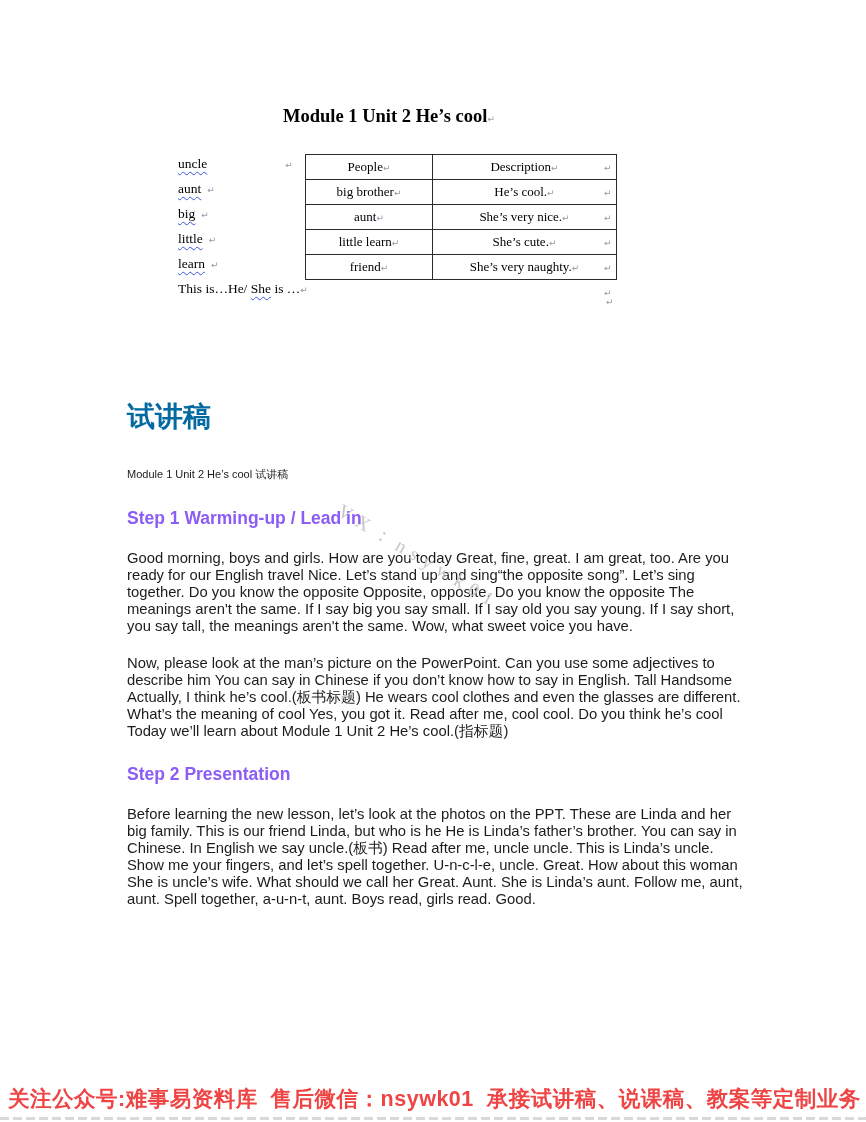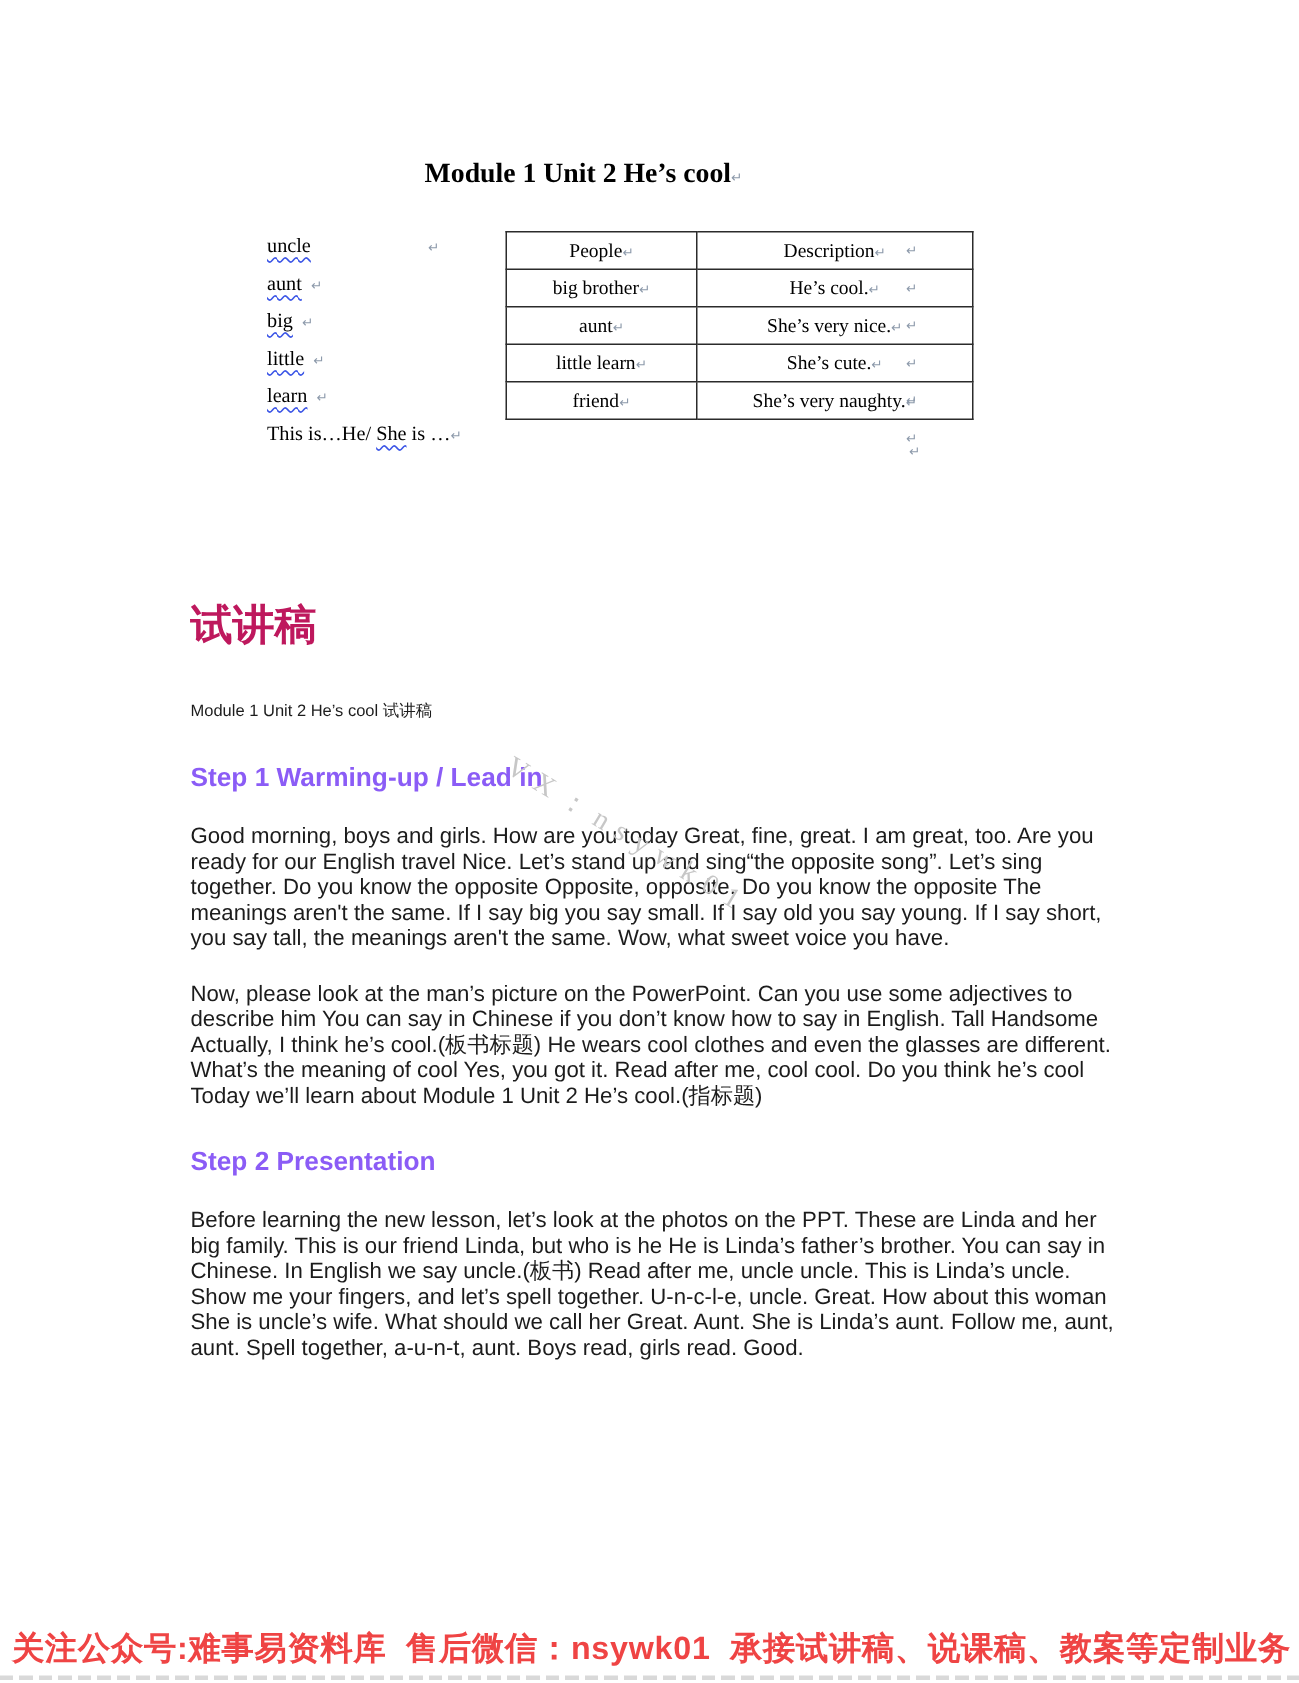--- a/index.html
+++ b/index.html
@@ -20,35 +20,35 @@
     position:absolute;left:178px;top:151px;
     font-family:"Liberation Serif", serif;font-size:13.5px;color:#000;
   }
   .word-row{height:25px;line-height:25px;white-space:pre;}
   .wavy{
     text-decoration:underline;text-decoration-style:wavy;
     text-decoration-color:#3b55e6;text-decoration-thickness:1px;text-underline-offset:3px;
   }
   .vocab-table{
     position:absolute;left:305px;top:154px;border-collapse:collapse;
-    font-family:"Liberation Serif", serif;font-size:13px;color:#000;margin-left:32px;
+    font-family:"Liberation Serif", serif;font-size:13px;color:#000;
   }
   .vocab-table th,.vocab-table td{
     border:1px solid #2b2b2b;text-align:center;font-weight:normal;
     padding:0 4px;height:24px;
   }
   .vocab-table .col-people{width:118px;}
   .vocab-table .col-desc{width:175px;}
   .table-pilcrows{position:absolute;left:604px;top:156px;}
   .table-pilcrows .pilcrow{display:block;height:25px;line-height:25px;}
   .bottom-pilcrow{position:absolute;left:606px;top:297px;}
   
   .content{position:absolute;left:127px;top:398px;width:616px;}
   .zh-heading{
-    font-size:28px;line-height:38px;font-weight:bold;margin:0;color:#be185d;
+    font-size:28px;line-height:38px;font-weight:bold;margin:0;color:#0369a1;
     font-family:"Liberation Sans", sans-serif;
   }
   .subtitle{margin:28px 0 0 0;font-size:11px;line-height:20px;}
   .step-heading{font-size:17.5px;line-height:24px;font-weight:bold;margin:22px 0 0 0;color:#8b5cf6;}
   .body-para{font-size:14.8px;line-height:17px;margin:20px 0 0 0;text-align:left;}
   
   .watermark{
     position:absolute;left:346px;top:498px;transform:rotate(31deg);transform-origin:0 0;
     font-family:"Liberation Serif", serif;font-size:19px;letter-spacing:7px;
     color:#c7c7c7;white-space:nowrap;pointer-events:none;

